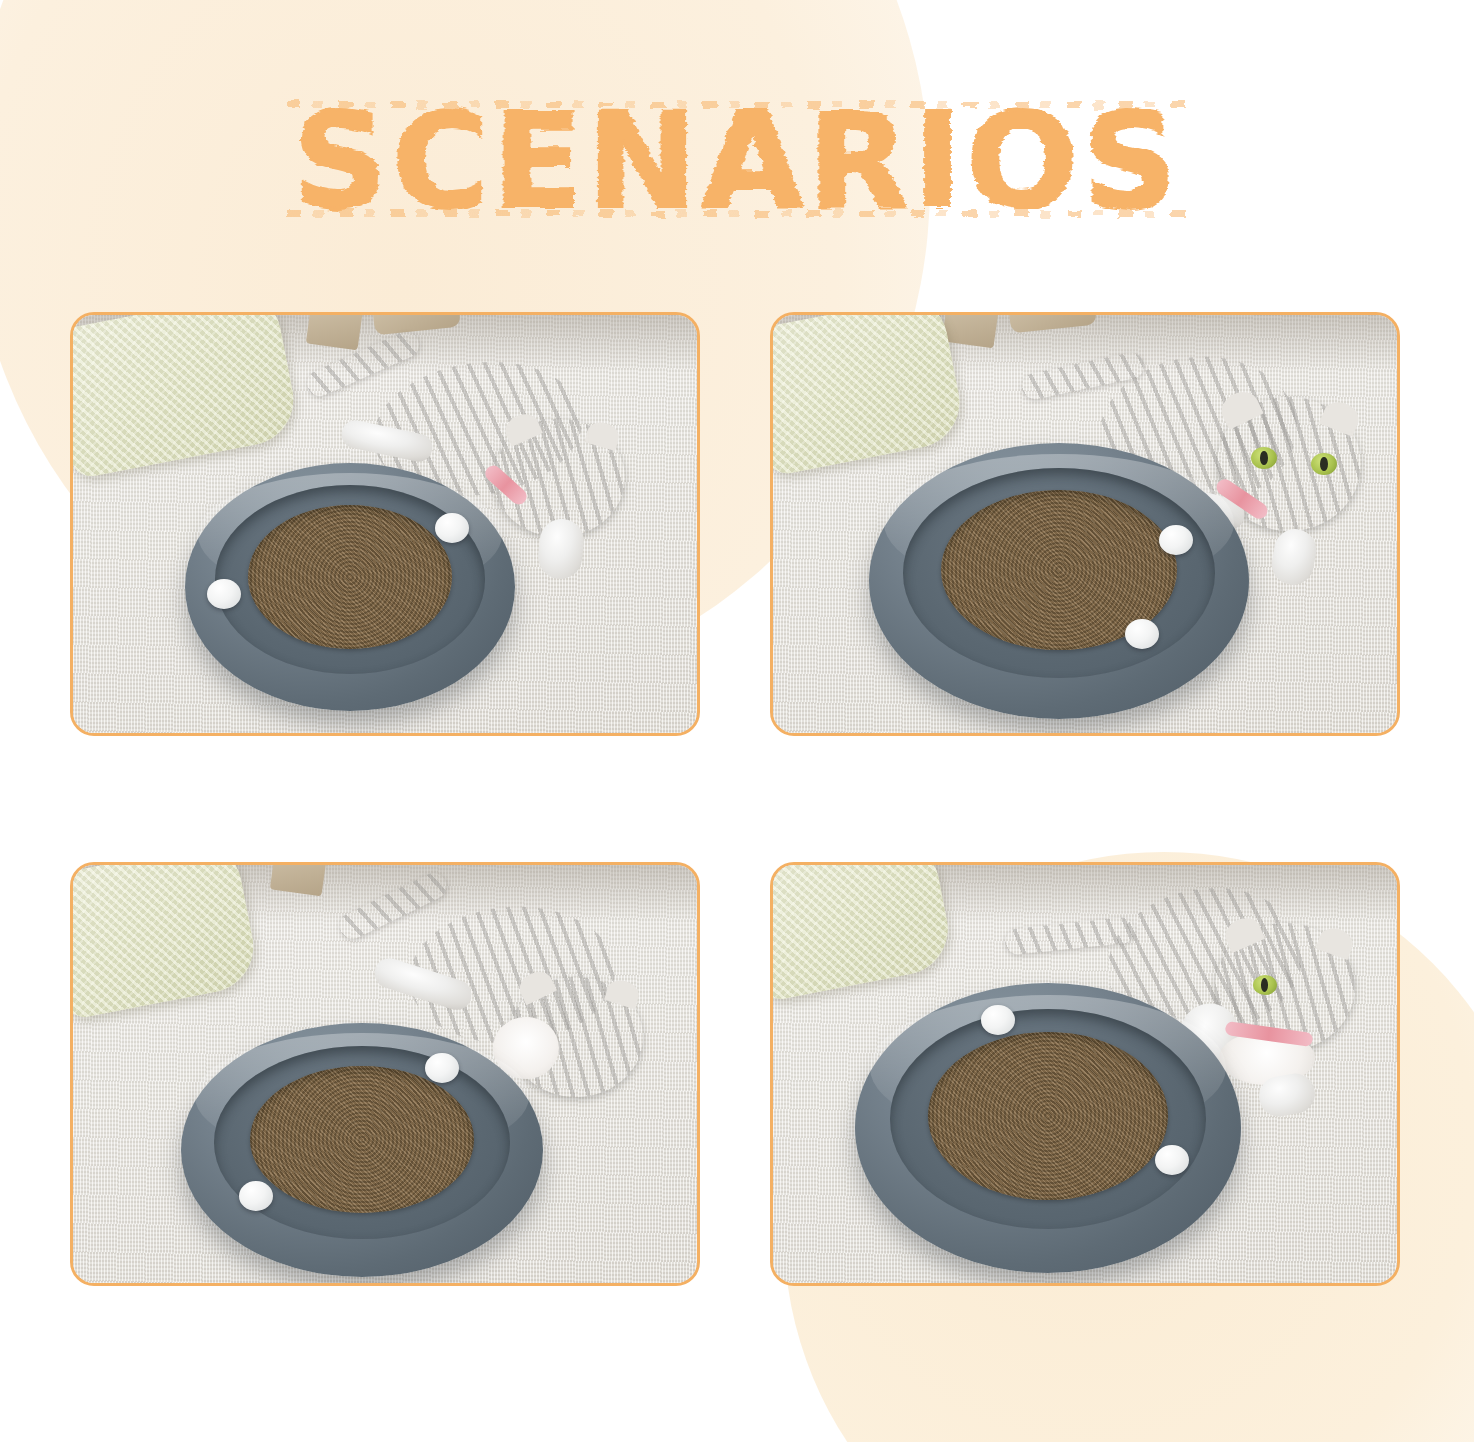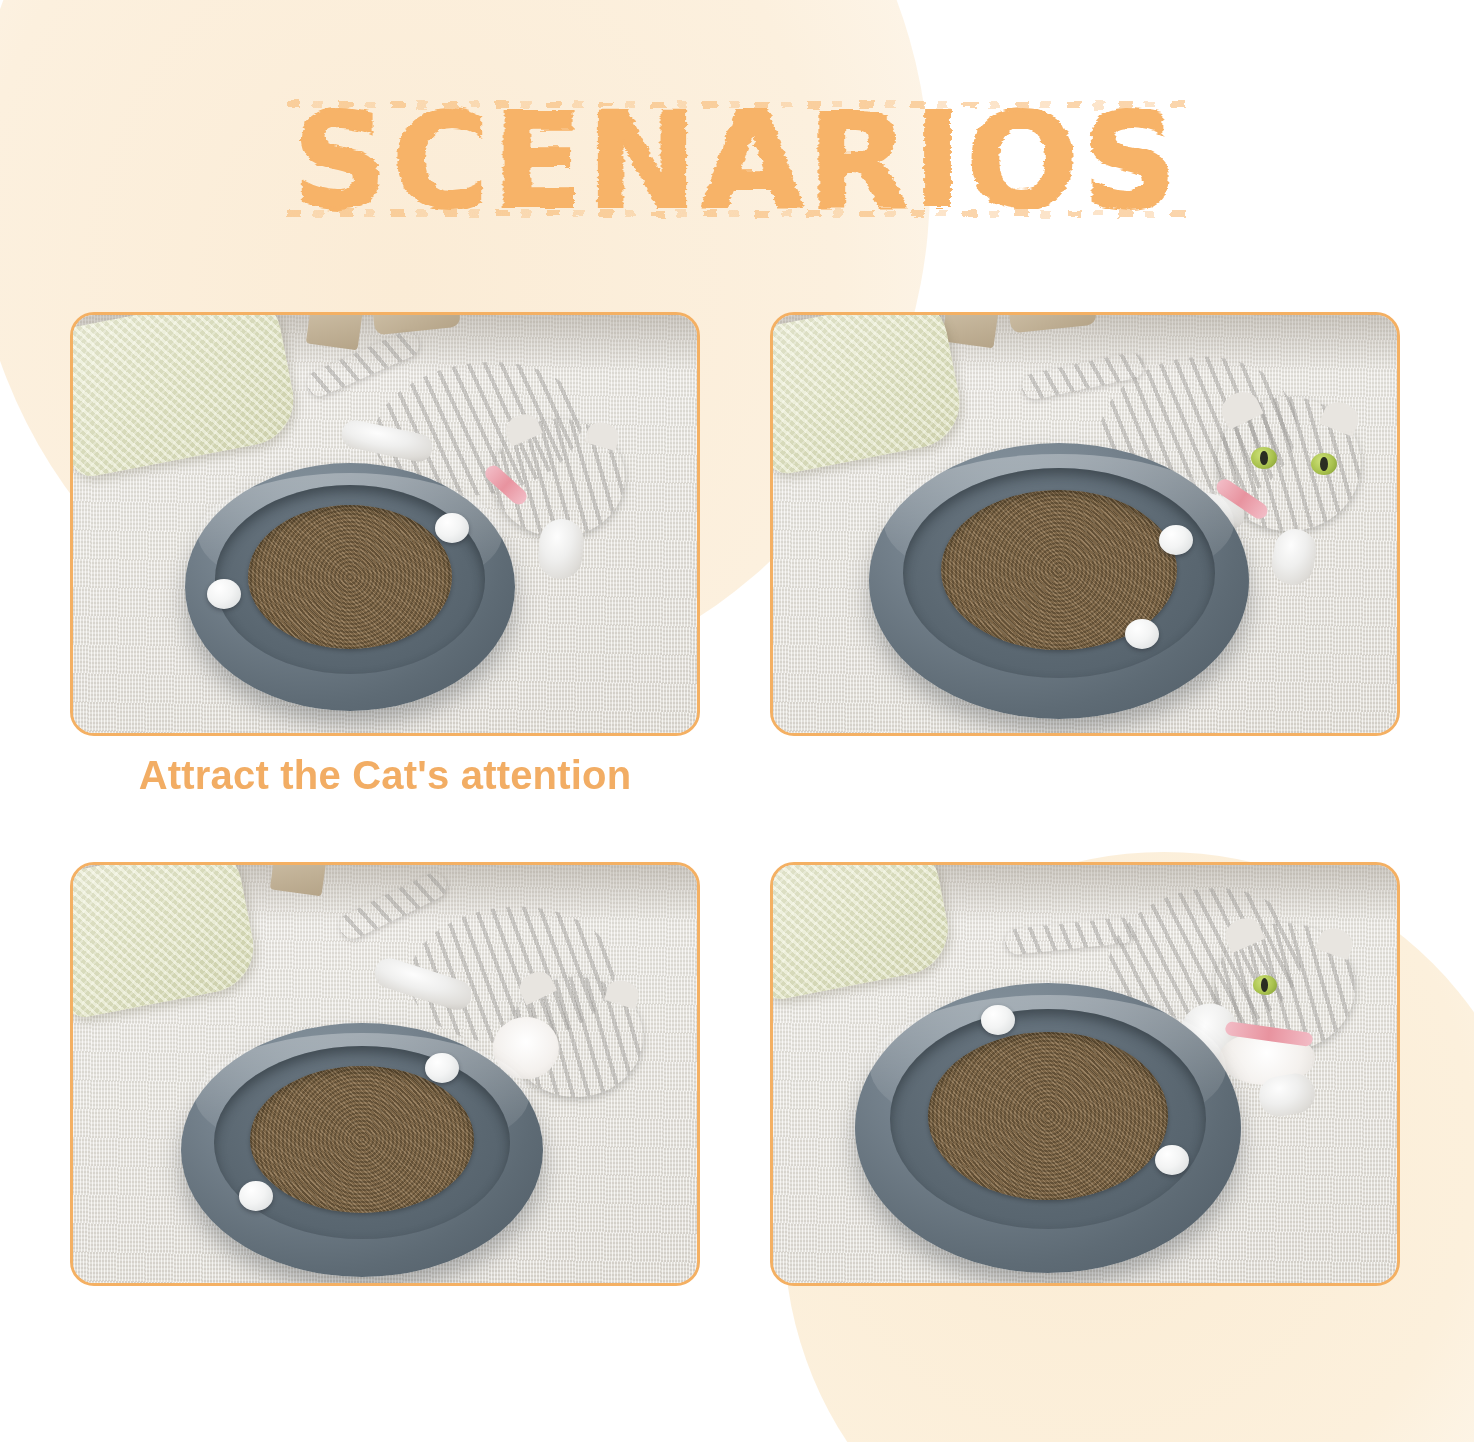--- a/index.html
+++ b/index.html
@@ -217,23 +217,20 @@
 
         <div class="toy" style="left:112px;top:148px;width:330px;height:248px;">
           <div class="base"></div>
           <div class="rimhighlight"></div>
           <div class="track"></div>
           <div class="pad"></div>
           <div class="ball" style="left:22px;top:116px;"></div>
           <div class="ball" style="left:250px;top:50px;"></div>
         </div>
       </div>
-    </div>
-    <div class="caption cap0">
-      <div>Attract the Cat's attention</div>
     </div>
   </div>
 
   <div class="cell c1">
     <div class="photo-frame">
       <div class="scene">
         <div class="carpet"></div>
         <div class="wallshadow"></div>
         <div class="furnleg a" style="left:172px;top:-20px;"></div>
         <div class="furnleg b" style="left:236px;top:-26px;"></div>

